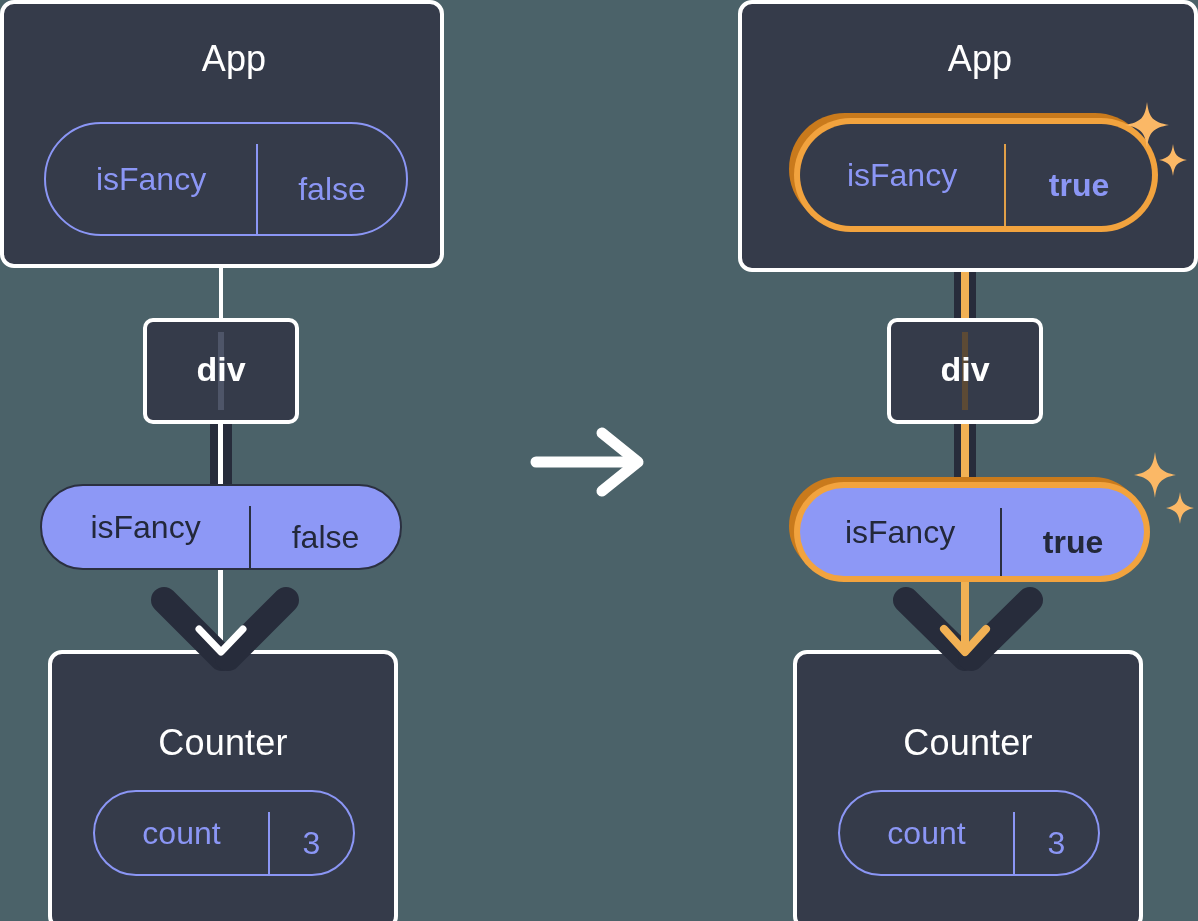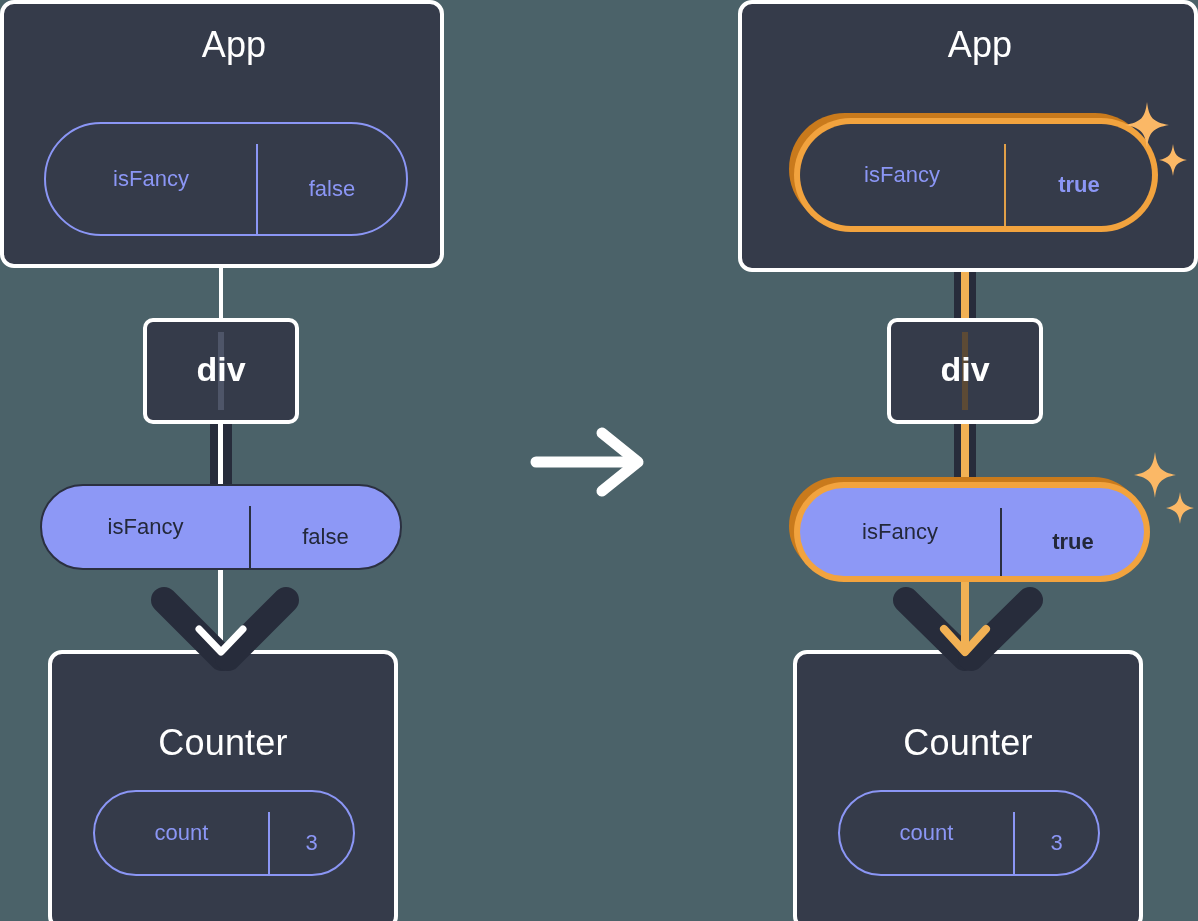--- a/index.html
+++ b/index.html
@@ -40,21 +40,21 @@
     position: absolute;
     left: 0; right: 0;
     text-align: center;
     color: #ffffff;
     font-size: 36px;
     letter-spacing: .2px;
   }
 
   
   .app-box  { width: 444px; height: 268px; }
-  .app-box .cbox-title { top: 20px; padding-left: 24px; }
+  .app-box .cbox-title { top: 34px; padding-left: 24px; }
 
   
   .counter-box { width: 350px; height: 280px; }
   .counter-box .cbox-title { top: 68px; }
 
   
   .div-box {
     position: absolute;
     width: 156px;
     height: 106px;
@@ -93,21 +93,21 @@
     display: flex;
     align-items: stretch;
     border-radius: 999px;
     box-sizing: border-box;
     z-index: 10;
   }
   .pill .cell {
     display: flex;
     align-items: center;
     justify-content: center;
-    font-size: 22px;
+    font-size: 32px;
     box-sizing: border-box;
   }
   .pill .cell.key { flex: 0 0 auto; }
   .pill .cell.val { flex: 1 1 auto; margin-top: 20px; }
 
   
   .pill-outline {
     border: 2px solid #8b96f5;
     background: transparent;
   }

